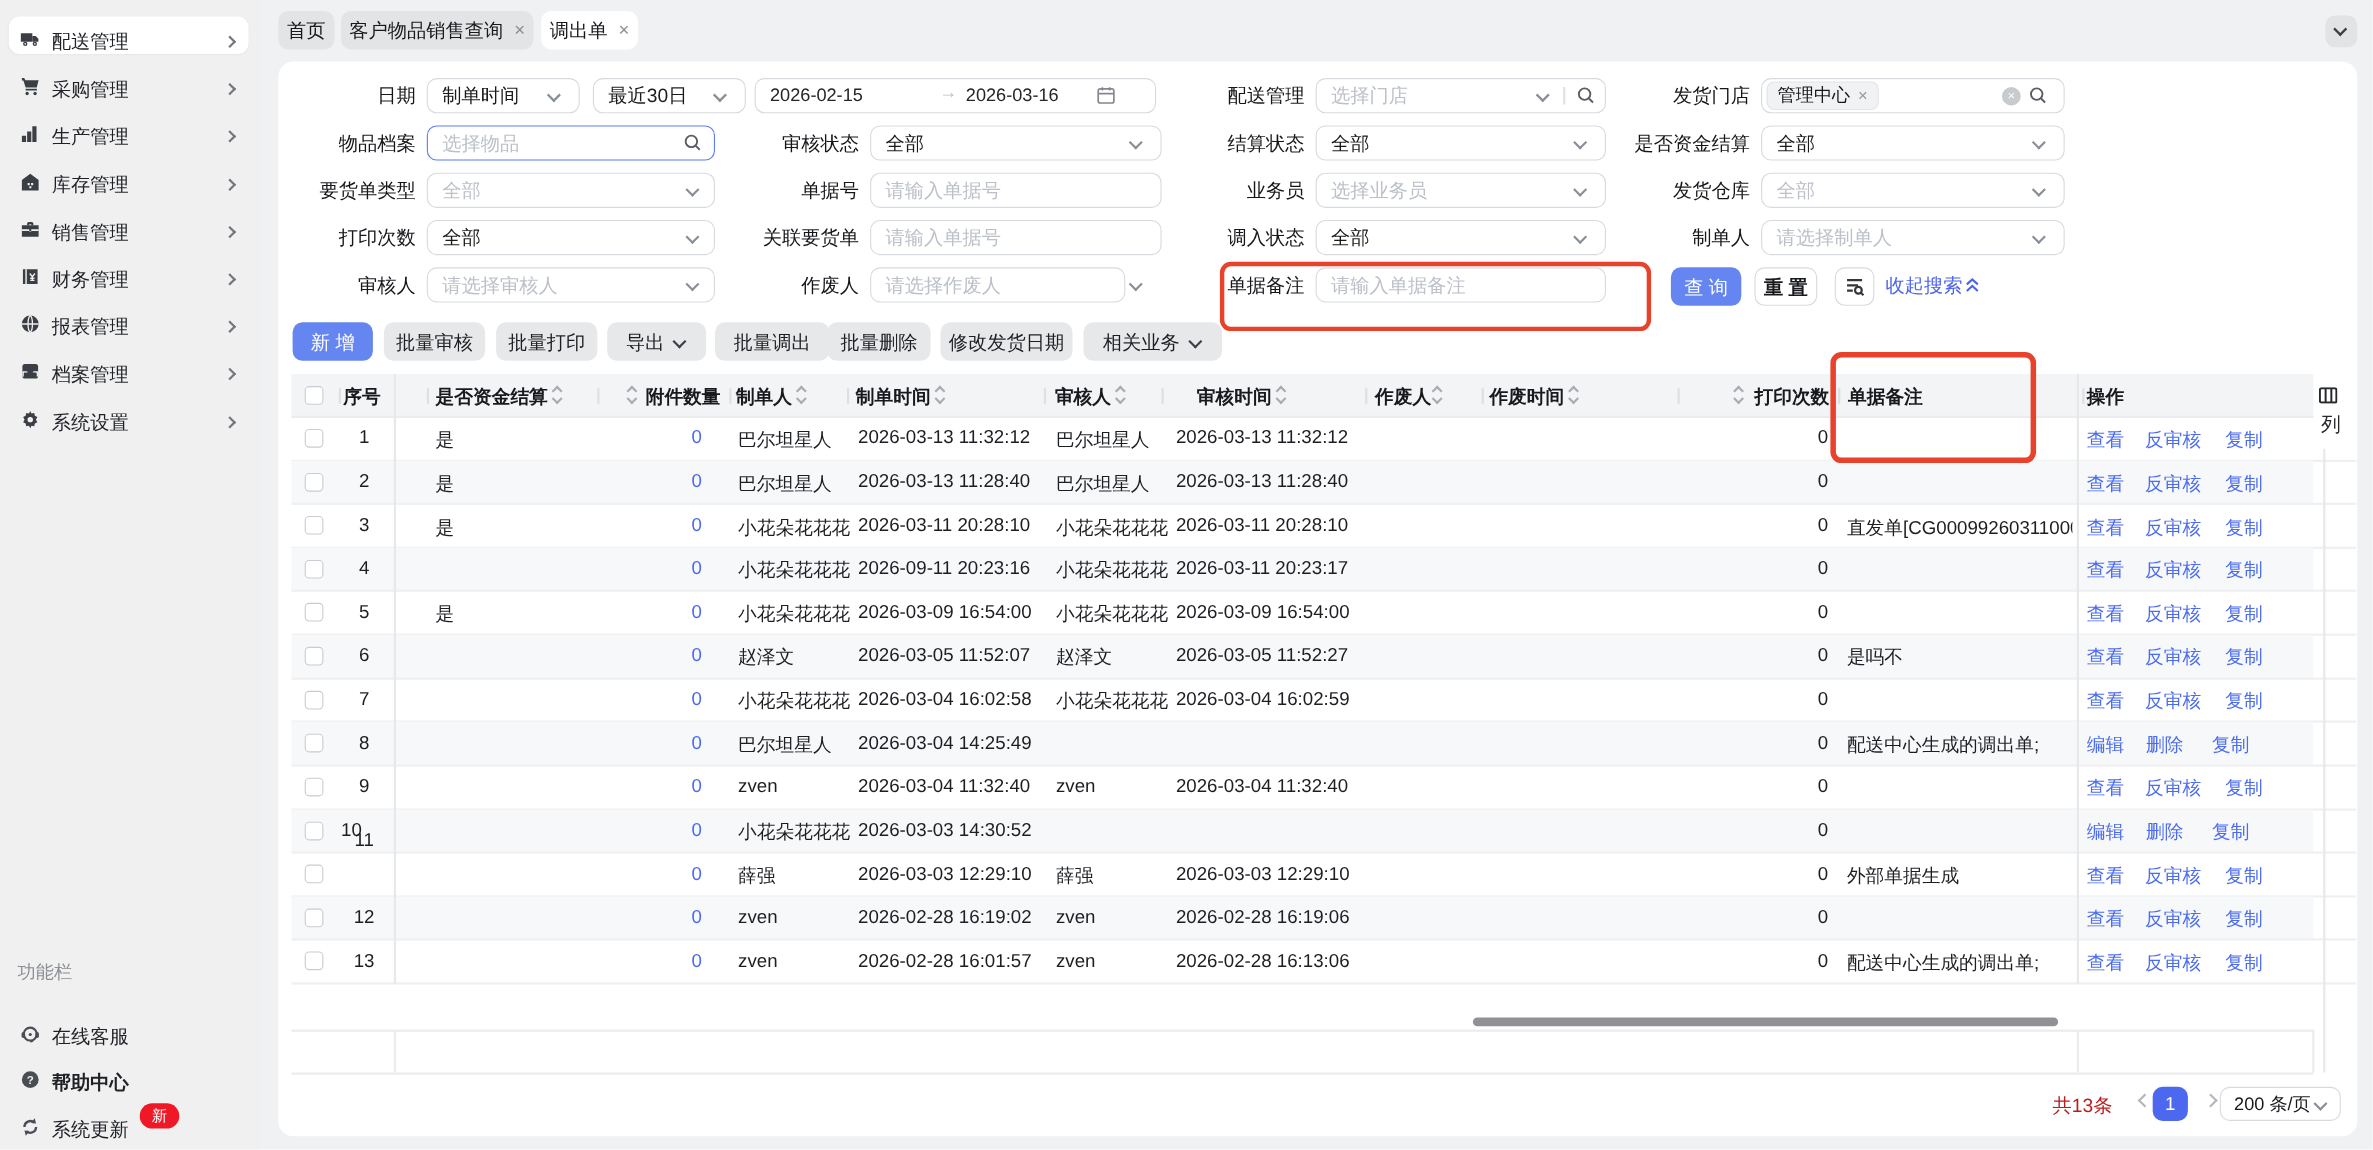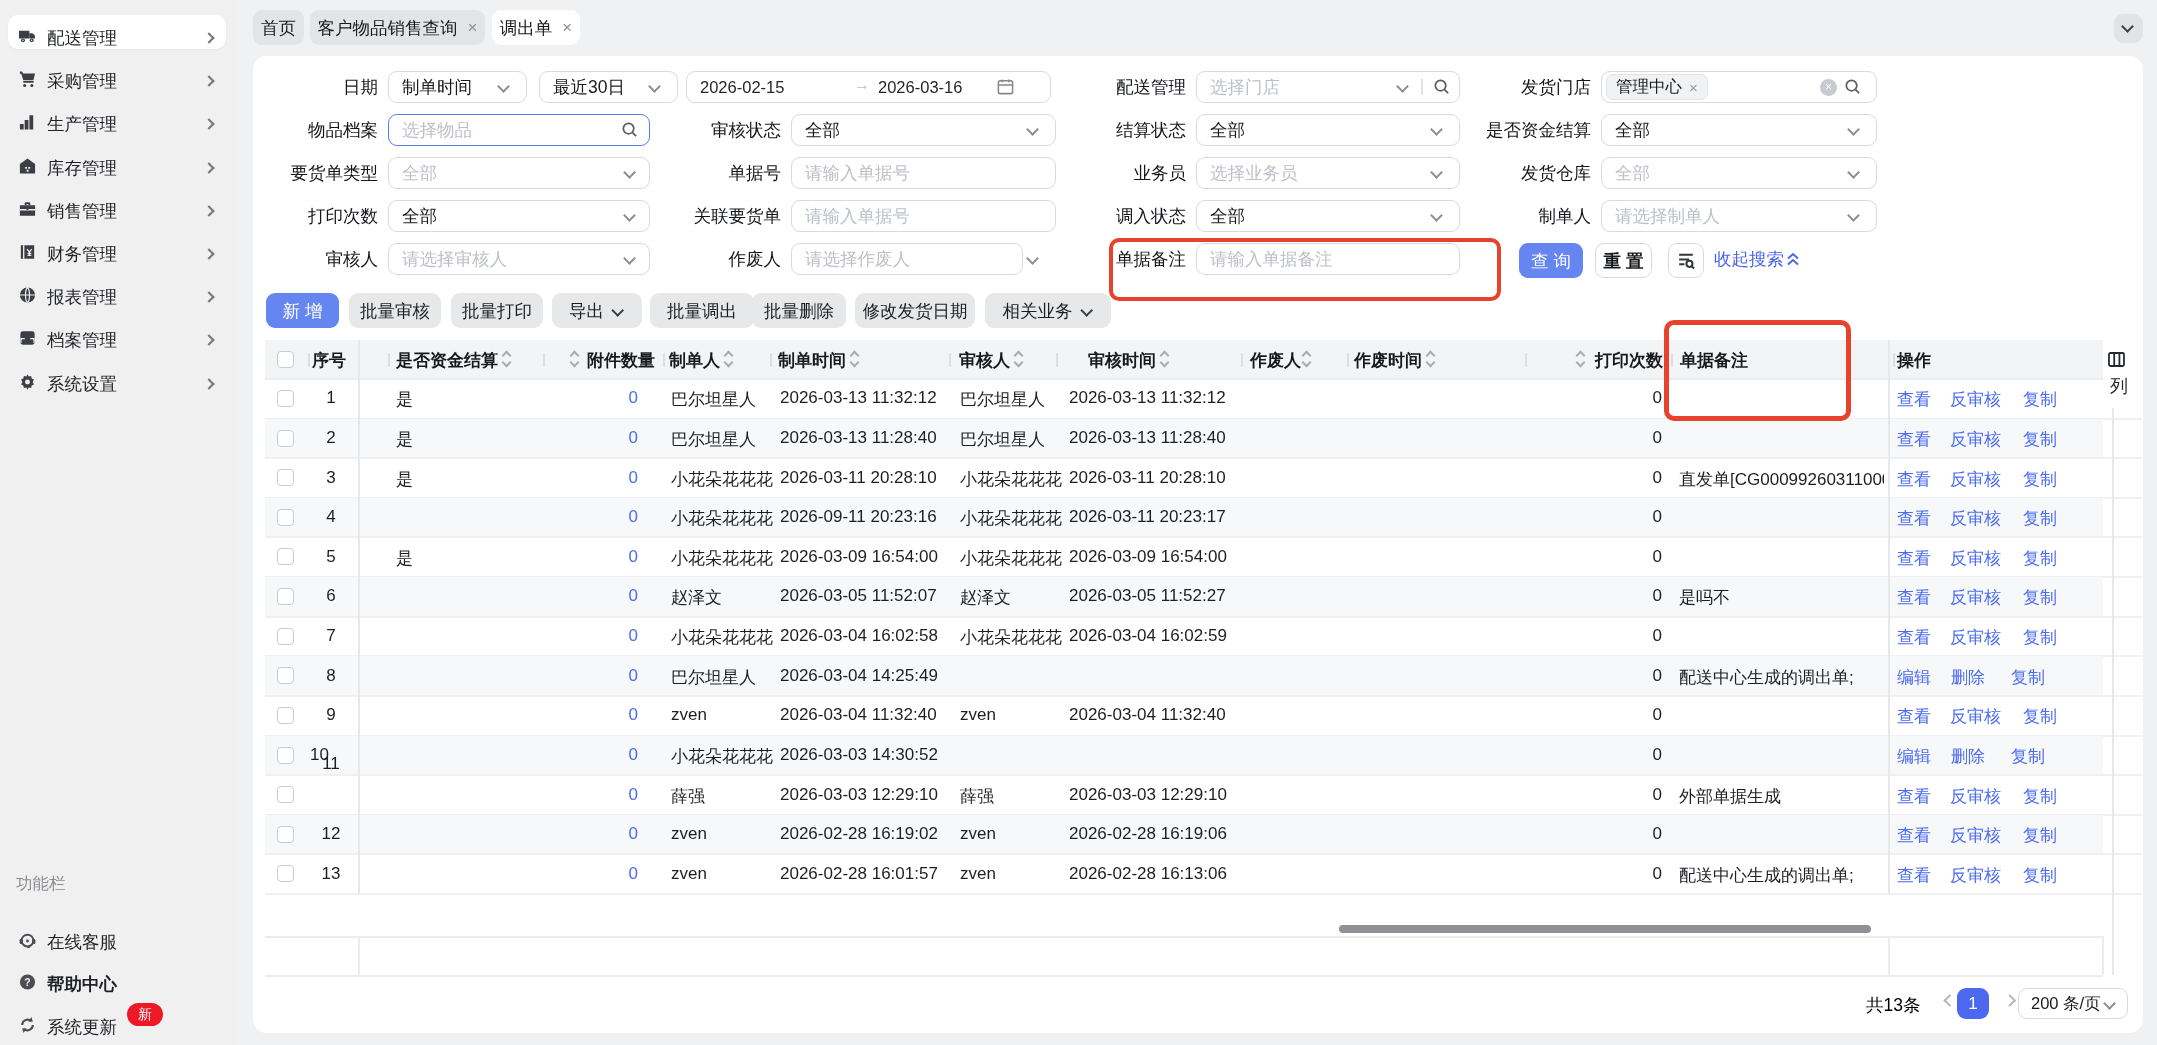--- a/index.html
+++ b/index.html
@@ -493,17 +493,17 @@
 <div class="vline" style="left:1888px;top:936px;height:39px"></div>
 <div class="vline" style="left:2102px;top:936px;height:39px"></div>
 <div class="abs" style="left:1339px;top:925px;width:532px;height:8px;background:#8f9196;border-radius:4px"></div>
 <div class="abs" style="left:2108px;top:352px"><svg width="17" height="15" viewBox="0 0 17 15" fill="none" stroke="#26282c" stroke-width="1.8">
       <rect x="1" y="1" width="15" height="13" rx="1.5"></rect>
       <path d="M6.2 1v13M11.4 1v13"></path>
     </svg></div>
 <div class="abs" style="left:2110px;top:374px;font-size:18px;color:#26282c">列</div>
 <div class="vline" style="left:2112px;top:408px;height:567px;background:#e7e8ea"></div>
 <div class="redbox" style="left:1664px;top:320px;width:187px;height:101px;border-width:5px"></div>
-<div class="abs" style="left:1866px;top:993px;font-size:17.5px;color:#000000">共13条</div>
+<div class="abs" style="left:1866px;top:993px;font-size:17.5px;color:#b91c1c">共13条</div>
 <div class="abs" style="left:1941px;top:996px;width:9px;height:9px;border-left:2px solid #b3b6bc;border-bottom:2px solid #b3b6bc;transform:rotate(45deg) translate(3px,-3px)"></div>
 <div class="abs flex" style="left:1957px;top:988px;width:32px;height:31px;background:#4c68ee;border-radius:9px;color:#fff;font-size:17px;justify-content:center">1</div>
 <div class="abs" style="left:2001px;top:996px;width:9px;height:9px;border-right:2px solid #b3b6bc;border-top:2px solid #b3b6bc;transform:rotate(45deg) translate(3px,-3px)"></div>
 <div class="abs flex" style="left:2018px;top:988px;width:110px;height:31px;border:1.5px solid #d7dade;border-radius:9px;background:#fff;font-size:16.5px;color:#17191d;padding:0 12px">200 条/页</div>
 <div class="chev" style="left:2105px;top:999px"></div>
 </body></html>

